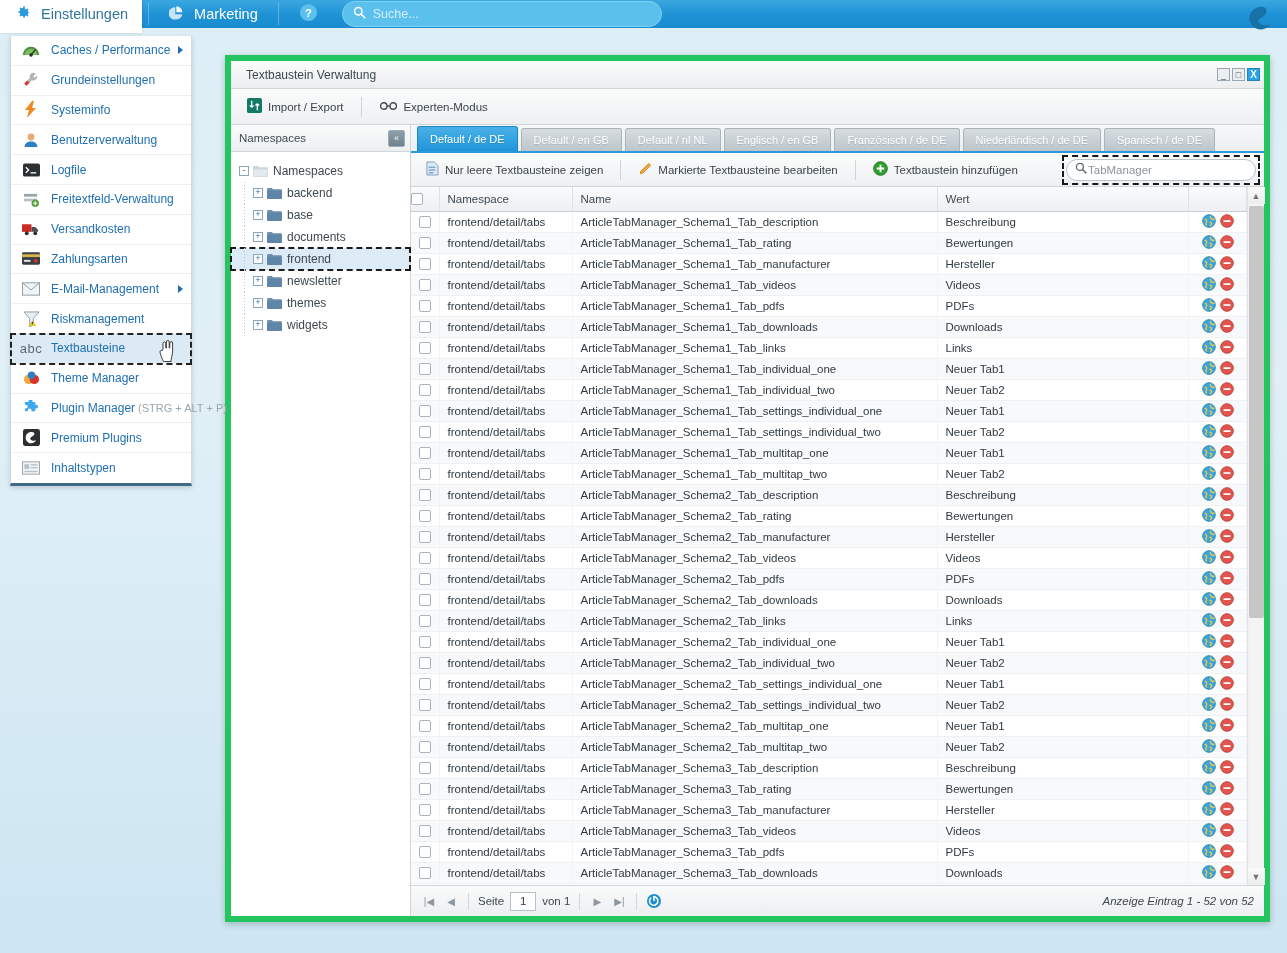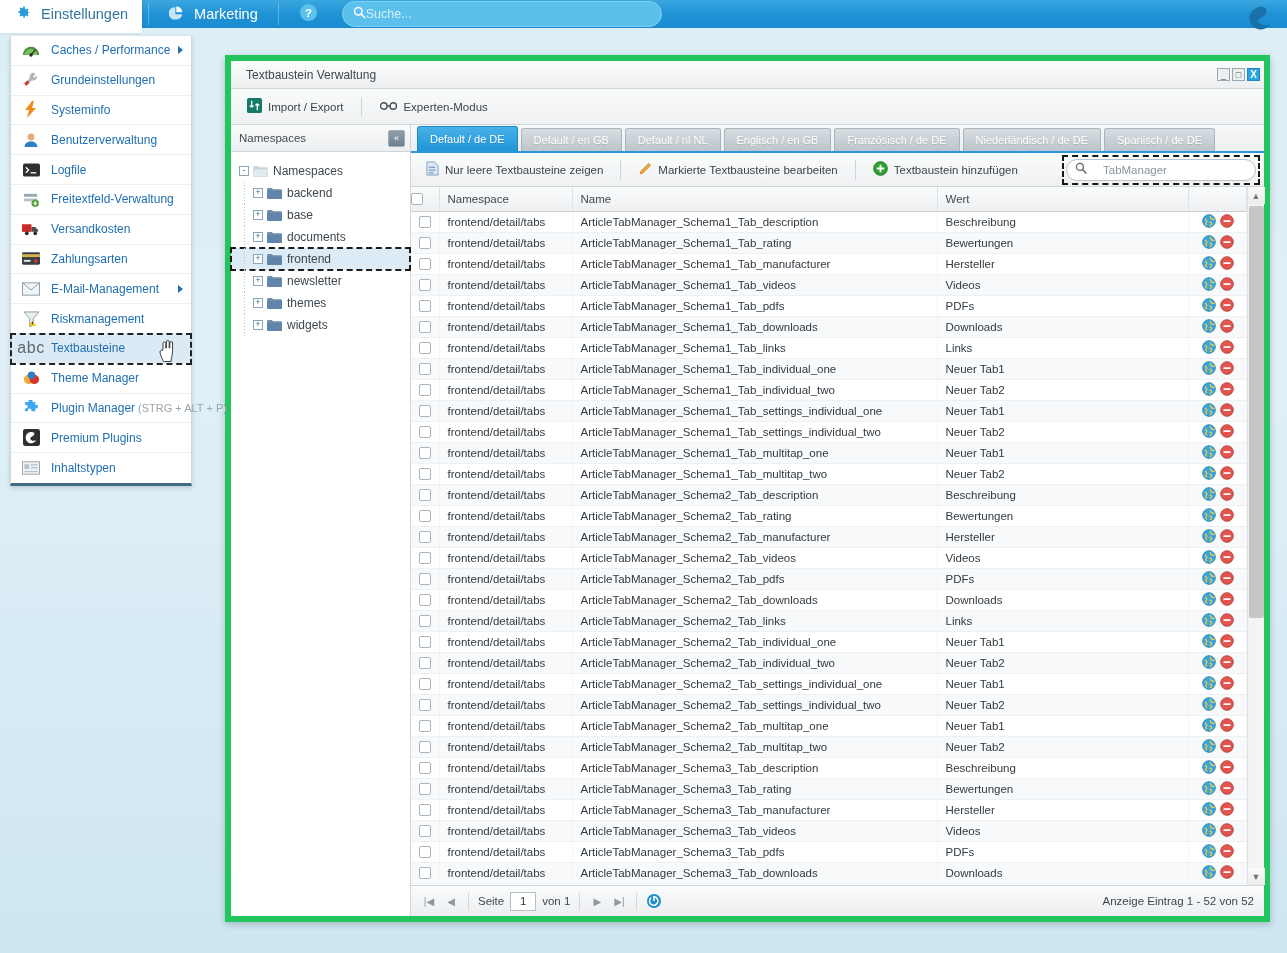--- a/index.html
+++ b/index.html
@@ -36,21 +36,21 @@
     background: #fff; color: #3c7aa8;
     height: 38px; border-radius: 2px 2px 0 0;
     box-shadow: 0 0 3px rgba(0,0,0,.12);
   }
   .nav-item.active .nav-label { color: #31769f; }
   .topsearch {
     position: relative; margin-left: 10px;
     width: 320px; height: 26px;
     background: #5cc0ed; border: 1px solid #7fd2f2;
     border-radius: 13px;
-    display: flex; align-items: center; padding-left: 10px; gap: 0;
+    display: flex; align-items: center; padding-left: 10px; gap: 7px;
   }
   .topsearch input {
     background: transparent; border: 0; outline: none;
     color: #e8f7ff; font-size: 12.5px; width: 260px;
     font-family: "Liberation Sans", sans-serif;
   }
   .topsearch input::placeholder { color: #d4eefc; }
 
   
   .menu {
@@ -199,21 +199,21 @@
   .gtoolbar {
     height: 34px; flex: 0 0 34px;
     background: linear-gradient(180deg,#fbfcfc 0%,#eef0f2 100%);
     border-bottom: 1px solid #cfd6db;
     display: flex; align-items: center; padding: 0 5px; gap: 3px;
   }
   .gsearch-wrap { margin-left: auto; padding: 3px; outline: 2px dashed #171717; outline-offset: -1px; }
   .gsearch {
     width: 190px; height: 22px;
     border: 1px solid #b9c3ca; border-radius: 11px; background: #fff;
-    display: flex; align-items: center; padding: 0 8px; gap: 16px;
+    display: flex; align-items: center; padding: 0 8px; gap: 1px;
   }
   .gsearch input {
     border: 0; outline: none; background: transparent; width: 150px;
     font-size: 11.5px; color: #8a949c; font-family: "Liberation Sans", sans-serif;
   }
   .gsearch input::placeholder { color: #9aa4ac; }
 
   
   .gridwrap { flex: 1; display: flex; min-height: 0; }
   .gridscroll { flex: 1; overflow: hidden; min-width: 0; }
@@ -267,21 +267,21 @@
     font-size: 11.5px; color: #3d4850;
   }
   .pg-btn { width: 16px; height: 16px; display: flex; align-items: center;
      justify-content: center; color: #8d979f; cursor: pointer; font-size: 10px; }
   .pg-sep { width: 1px; height: 17px; background: #d2d8dd; margin: 0 3px; }
   .pg-input {
     width: 26px; height: 19px; border: 1px solid #b6c0c7; background: #fff;
     text-align: center; font-size: 11.5px; color: #303a42; outline: none;
     font-family: "Liberation Sans", sans-serif;
   }
-  .pg-right { margin-left: auto; color: #3d4850; }
+  .pg-right { margin-left: auto; color: #3d4850; font-style: italic; }
   .refresh-ico { width: 16px; height: 16px; cursor: pointer; }
 </style>
 </head>
 <body>
 
 <div class="topbar">
   <div class="nav-item active">
     <span>
       <svg width="18" height="18" viewBox="0 0 24 24">
           <path fill="#2a9adb" d="M12 8a4 4 0 100 8 4 4 0 000-8zm0 6a2 2 0 110-4 2 2 0 010 4z"></path>
@@ -432,21 +432,21 @@
       <svg width="17" height="16" viewBox="0 0 18 17">
           <path d="M1 1h16l-6 7v7l-4 2V8z" fill="#e9eef1" stroke="#8e9aa2"></path>
           <path d="M10 10l4 6H6z" fill="#f0c419"></path>
           <rect x="9.4" y="11.5" width="1.2" height="2.4" fill="#3a3f44"></rect>
         </svg>
     </span>
     <span class="mi-label">Riskmanagement</span>
   </div>
 
   <div class="menu-item selected">
-    <span class="mi-ico" style="font-size:16px;color:#5c6870;letter-spacing:.5px;">abc</span>
+    <span class="mi-ico" style="font-size:13px;color:#5c6870;letter-spacing:.5px;">abc</span>
     <span class="mi-label">Textbausteine</span>
     <span class="cursor-hand">
       <svg width="18" height="22" viewBox="0 0 18 22">
           <path d="M4 9V3.4a1.4 1.4 0 112.8 0V8h.6V1.9a1.4 1.4 0 112.8 0V8h.6V3a1.4 1.4 0 112.8 0v7.5c0 4.6-1.6 8-1.6 11H5.6C5.6 25.5 1 14 1 12c0-1.5 1.3-2.2 2.2-1.3z" fill="#ffffff" stroke="#3b3b3b" stroke-width="1"></path>
         </svg>
     </span>
   </div>
 
   <div class="menu-item">
     <span class="mi-ico">

